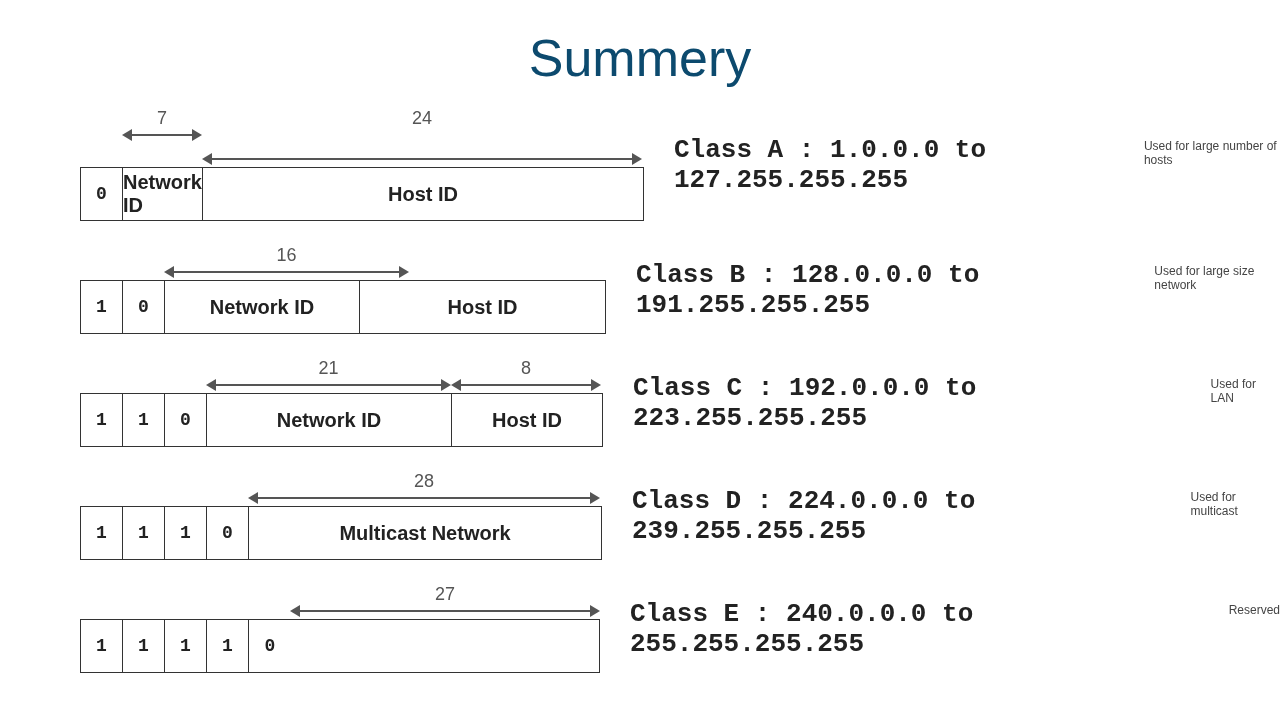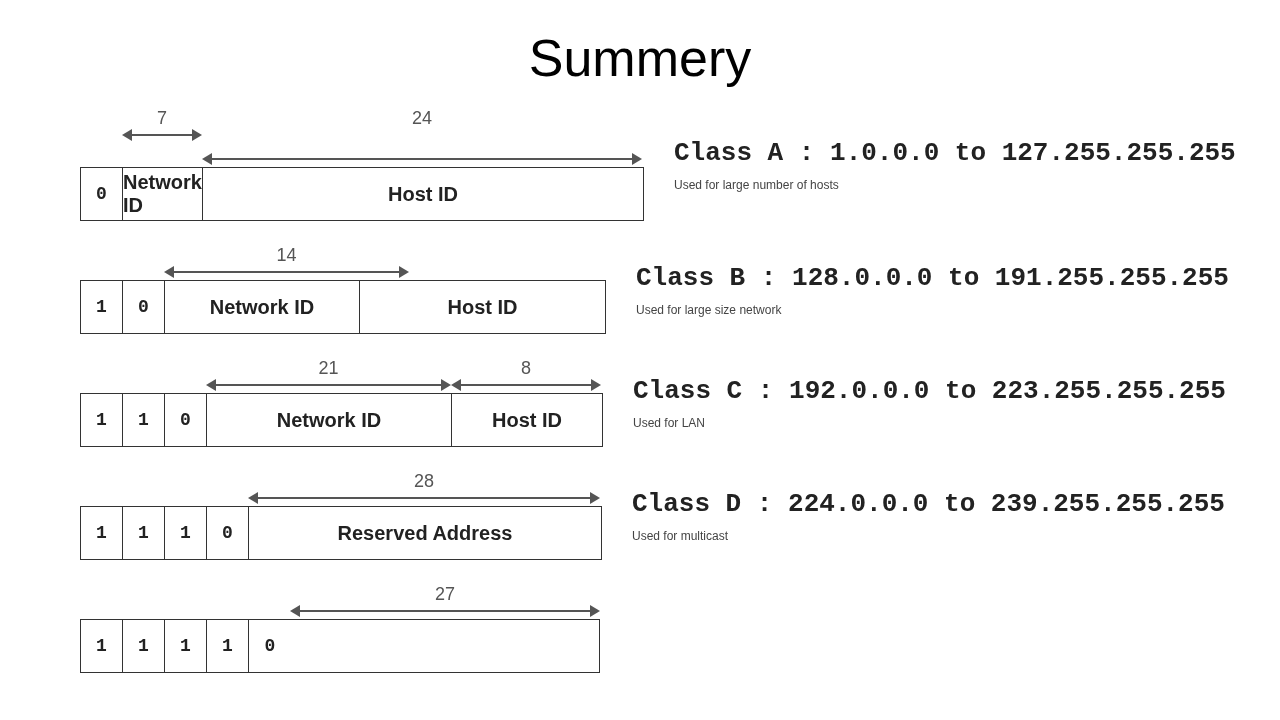--- a/index.html
+++ b/index.html
@@ -8,21 +8,21 @@
       font-family: 'Courier New', Courier, monospace;
       width: 1280px;
       height: 720px;
       overflow: hidden;
       position: relative;
     }
 
     .page-title {
       text-align: center;
       font-size: 52px;
-      color: #000000;
+      color: #0c4a6e;
       font-weight: 400;
       padding-top: 28px;
       padding-bottom: 10px;
       font-family: Arial, sans-serif;
     }
 
     .content {
       display: flex;
       flex-direction: column;
       gap: 0px;
@@ -104,21 +104,21 @@
       font-family: Arial, sans-serif;
       display: flex;
       align-items: center;
       justify-content: center;
       height: 52px;
     }
 
     .class-info {
       margin-left: 30px;
       display: flex;
-      flex-direction: column;
+      flex-direction: row;
       gap: 6px;
     }
 
     .class-title {
       font-size: 26px;
       font-weight: bold;
       color: #222;
       font-family: 'Courier New', monospace;
     }
 
@@ -190,21 +190,21 @@
       <div class="class-desc">Used for large number of hosts</div>
     </div>
   </div>
 
   <div class="row-spacer"></div>
 
   <div class="class-row">
     <div class="diagram-wrapper">
       <div class="arrows-container" style="margin-left: 84px;">
         <div class="arrow-group" style="width:245px;">
-          <div class="arrow-label">14</div>
+          <div class="arrow-label">16</div>
           <div class="arrow-line">
             <div class="arrow-head-left"></div>
             <div class="arrow-shaft"></div>
             <div class="arrow-head-right"></div>
           </div>
         </div>
       </div>
       <div class="bit-boxes">
         <div class="bit-box bit-fixed">1</div>
         <div class="bit-box bit-fixed">0</div>
@@ -266,21 +266,21 @@
             <div class="arrow-shaft"></div>
             <div class="arrow-head-right"></div>
           </div>
         </div>
       </div>
       <div class="bit-boxes">
         <div class="bit-box bit-fixed">1</div>
         <div class="bit-box bit-fixed">1</div>
         <div class="bit-box bit-fixed">1</div>
         <div class="bit-box bit-fixed">0</div>
-        <div class="bit-box bit-label" style="width:352px;">Reserved Address</div>
+        <div class="bit-box bit-label" style="width:352px;">Multicast Network</div>
       </div>
     </div>
     <div class="class-info">
       <div class="class-title">Class D : 224.0.0.0 to 239.255.255.255</div>
       <div class="class-desc">Used for multicast</div>
     </div>
   </div>
 
   <div class="row-spacer"></div>
 
@@ -297,15 +297,19 @@
         </div>
       </div>
       <div class="bit-boxes">
         <div class="bit-box bit-fixed">1</div>
         <div class="bit-box bit-fixed">1</div>
         <div class="bit-box bit-fixed">1</div>
         <div class="bit-box bit-fixed">1</div>
         <div class="bit-box bit-fixed">0</div>
       </div>
     </div>
+    <div class="class-info">
+      <div class="class-title">Class E : 240.0.0.0 to 255.255.255.255</div>
+      <div class="class-desc">Reserved</div>
+    </div>
   </div>
 
 </div>
 
 </body></html>

